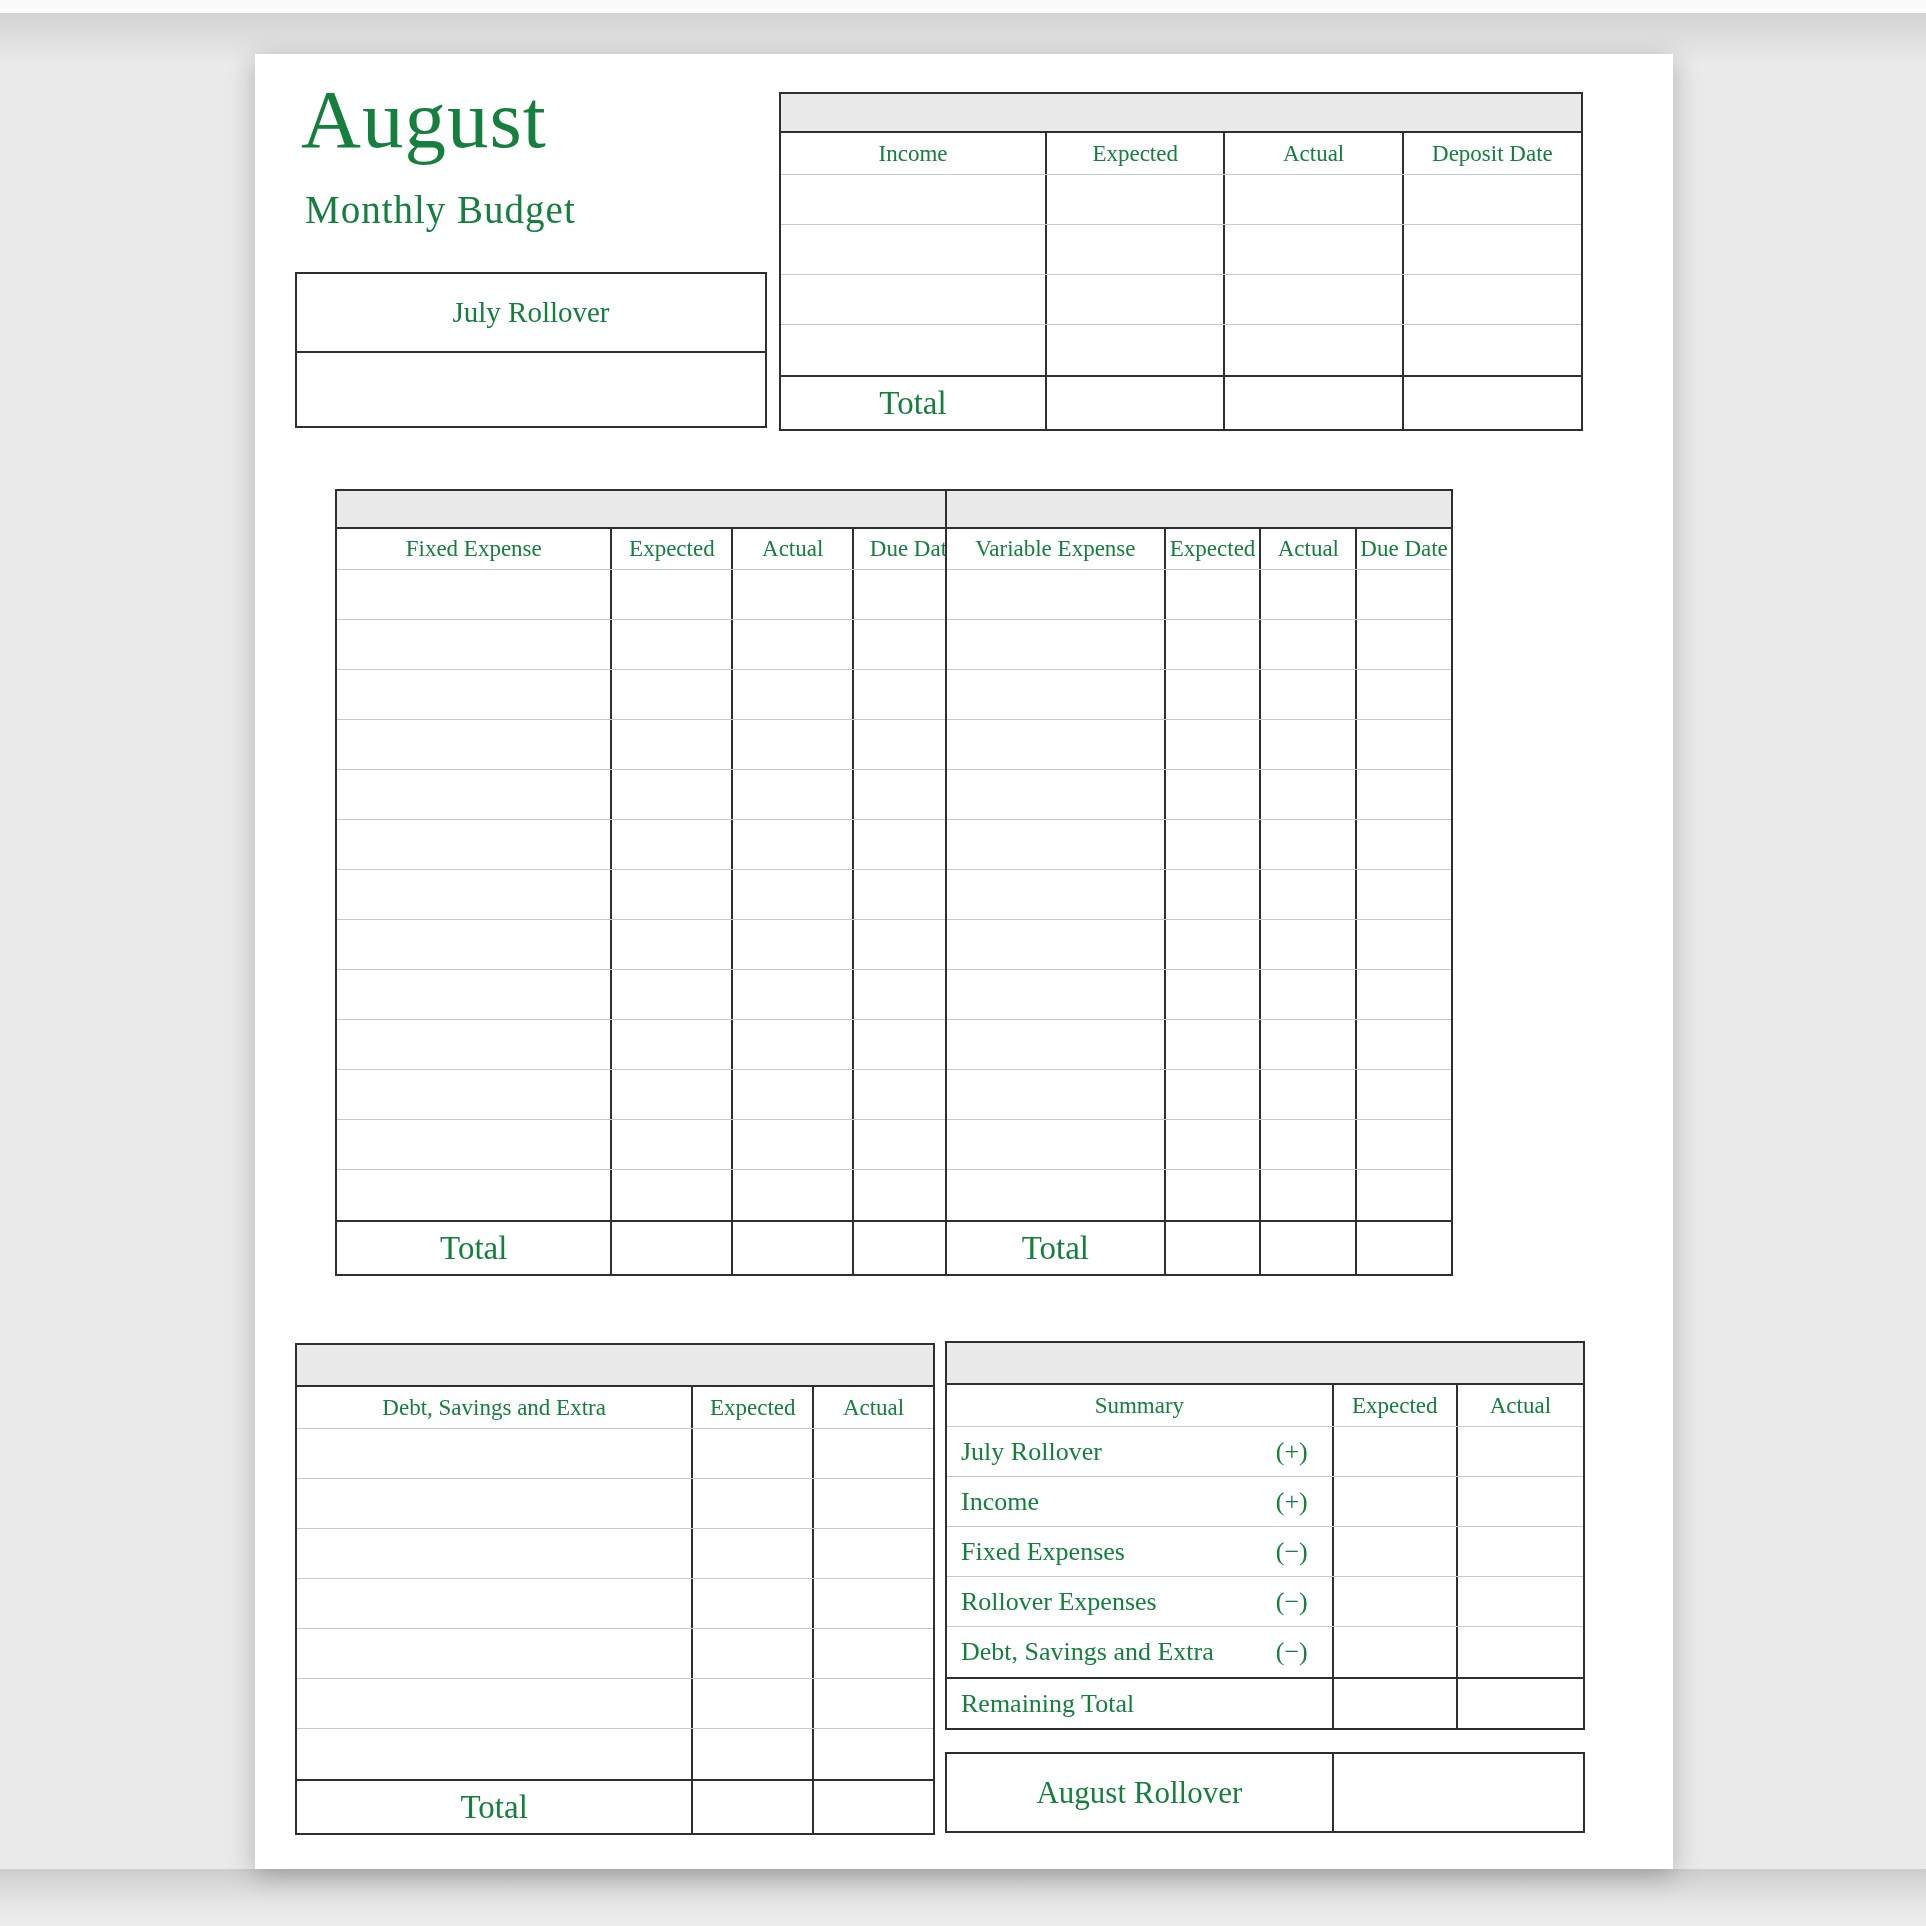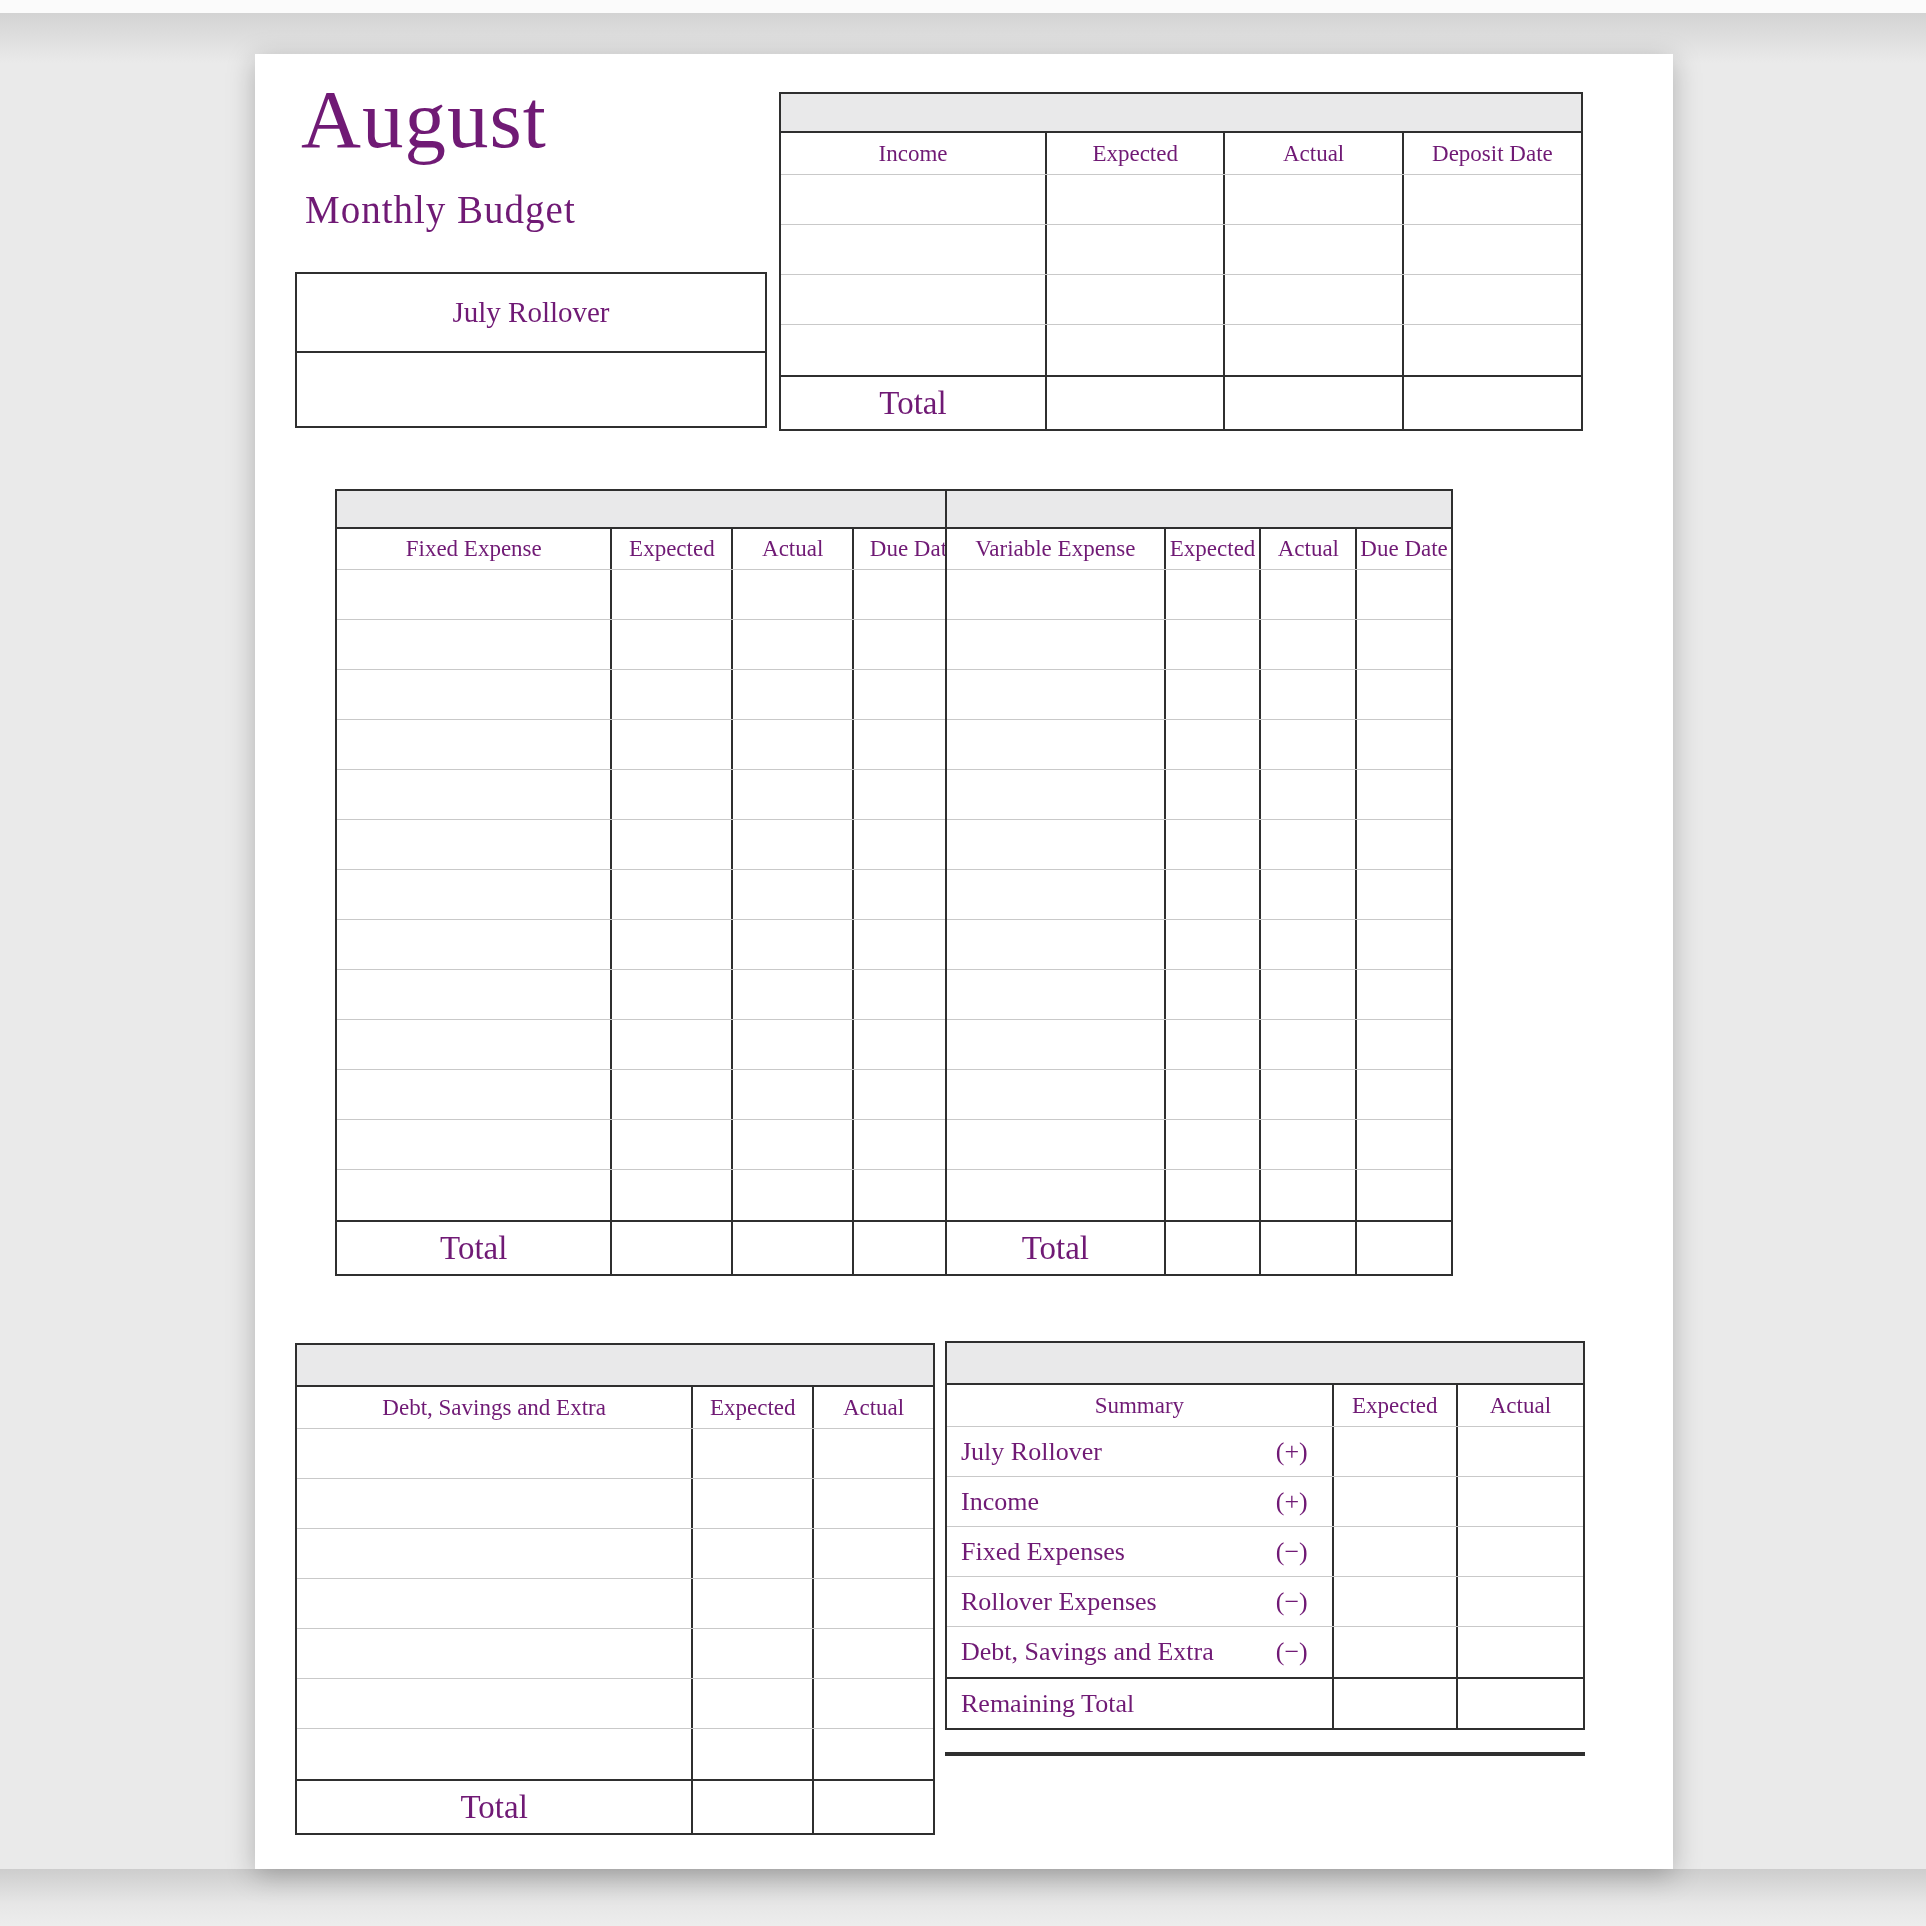--- a/index.html
+++ b/index.html
@@ -1,17 +1,17 @@
 <!DOCTYPE html>
 <html><head>
 <meta charset="utf-8">
 <style>
   html,body{margin:0;padding:0;background:#eaeaea;}
   .canvas{position:relative;width:1927px;height:1927px;overflow:hidden;background:#eaeaea;
-          font-family:"Liberation Serif", serif;color:#701a75;}
+          font-family:"Liberation Serif", serif;color:#15803d;}
   
   .bg-top-strip{position:absolute;top:0;left:0;width:100%;height:13px;background:#fbfbfb;z-index:1;}
   .bg-top-shadow{position:absolute;top:13px;left:0;width:100%;height:50px;
                  background:linear-gradient(180deg,#d3d3d3 0%,rgba(234,234,234,0) 100%);z-index:1;}
   .bg-bottom-shadow{position:absolute;top:1869px;left:0;width:100%;height:57px;
                  background:linear-gradient(180deg,#cdcdcd 0%,#e6e6e6 60%,#ededed 100%);z-index:1;}
   .page{position:absolute;left:255px;top:54px;width:1418px;height:1815px;background:#ffffff;
         box-shadow:0 6px 26px rgba(0,0,0,0.25);z-index:2;}
 
   .title{position:absolute;left:46px;top:20px;font-size:83px;line-height:1.1;letter-spacing:1px;}
@@ -422,18 +422,19 @@
         </div>
       </div>
       <div class="grid-row rem-row">
         <div class="cell rem-label-cell">Remaining Total</div>
         <div class="cell"></div>
         <div class="cell"></div>
       </div>
     </div>
 
     <div class="aug-box">
+      <div class="aug-label">August Rollover</div>
       <div class="aug-value"></div>
     </div>
 
   </div>
 </div>
 
 
 </body></html>

